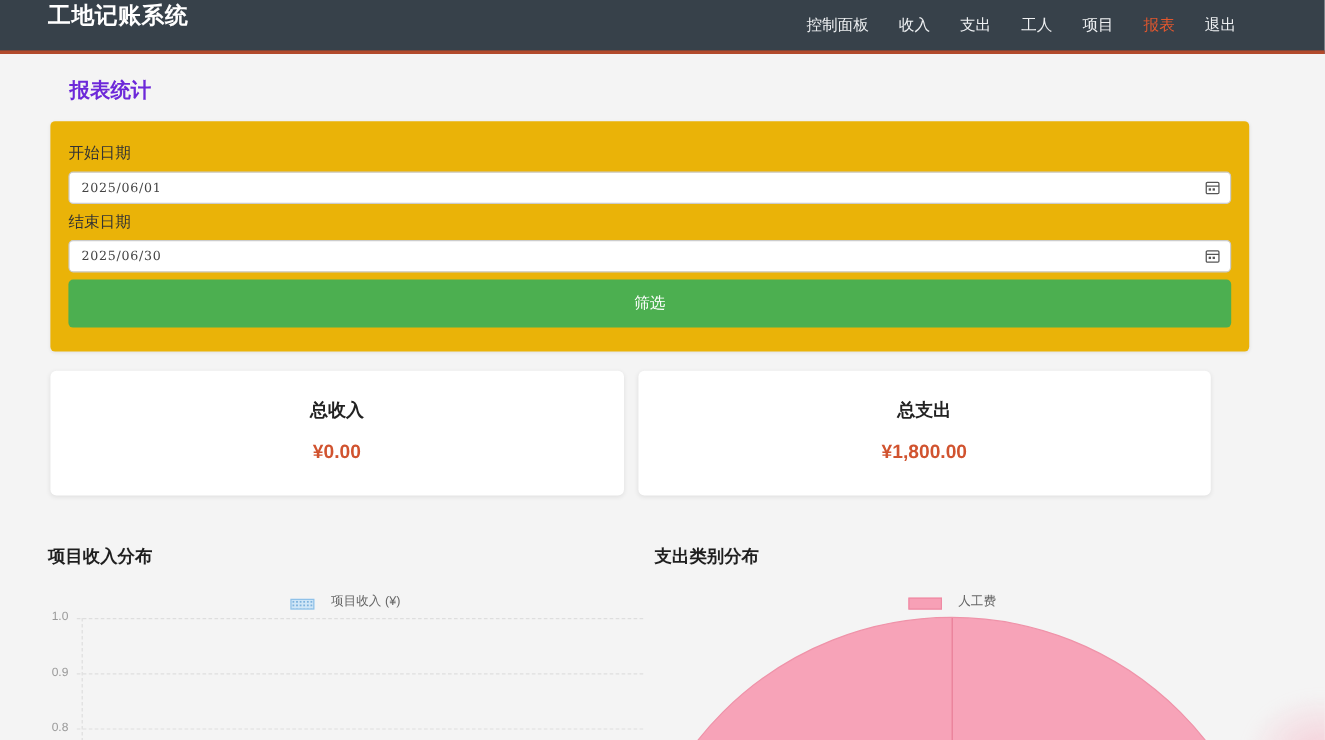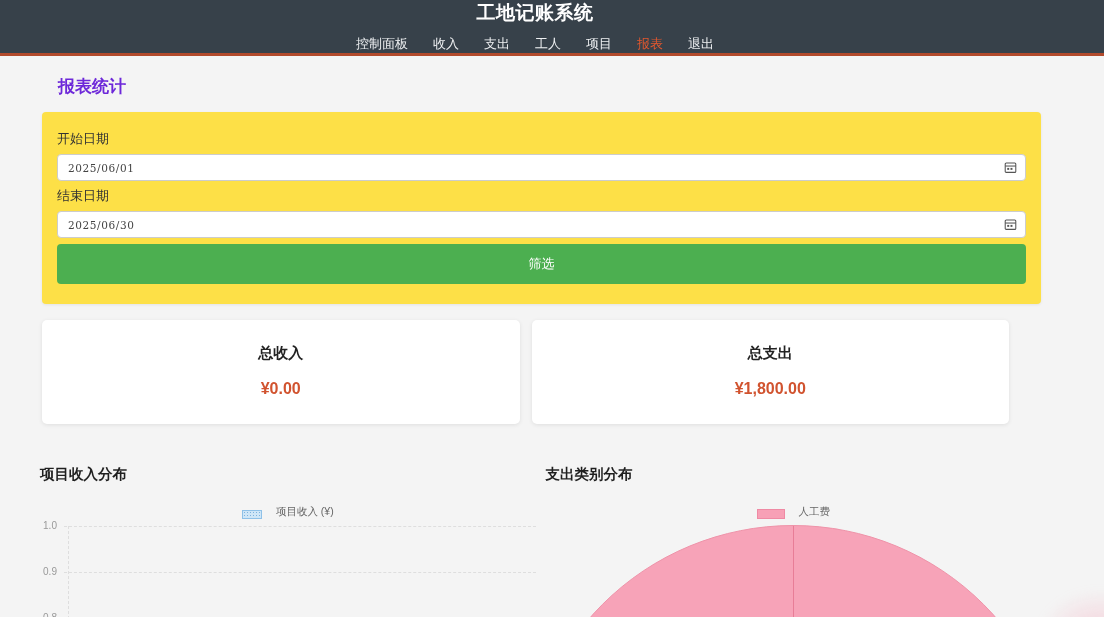--- a/index.html
+++ b/index.html
@@ -5,31 +5,31 @@
   * { box-sizing: border-box; }
   html,body { margin:0; padding:0; }
   body {
     width:1104px; height:617px; overflow:hidden;
     background:#f4f4f4;
     font-family:"Liberation Sans","DejaVu Sans",sans-serif;
     color:#222;
   }
   
   .app-header {
-    height:56px; background:#37414a; border-bottom:3px solid #b24a2c;
-    display:flex; align-items:center; padding:0 74px 0 40px;flex-direction:column;
+    height:45px; background:#37414a; border-bottom:3px solid #b24a2c;
+    display:flex; padding:0 74px 0 40px;
   }
   .app-title { color:#fff; font-size:19px; font-weight:bold; letter-spacing:0.5px; flex:1; }
   .nav { display:flex; align-items:center; gap:25px; }
   .nav-item { color:#eef0f2; font-size:13px; cursor:pointer; white-space:nowrap; }
   .nav-item.active { color:#e2572e; }
   
   .page-title { margin:19px 58px 14px; font-size:17px; font-weight:bold; color:#6d28d9; }
   .filter-card {
-    margin:0 63px 0 42px; background:#fde047; border-radius:4px;
+    margin:0 63px 0 42px; background:#eab308; border-radius:4px;
     padding:14px 15px 20px; box-shadow:0 1px 3px rgba(0,0,0,0.07);
   }
   .field-label { display:block; font-size:13px; color:#333; margin:4px 0 6px; }
   .input-wrap { position:relative; margin-bottom:6px; }
   .date-input {
     width:100%; height:27px; border:1px solid #ccc; border-radius:4px;
     padding:0 30px 0 10px; background:#fff; color:#444;
     font-family:"DejaVu Serif","Liberation Serif",serif;
     font-size:10.5px; letter-spacing:0.6px; outline:none;
   }

